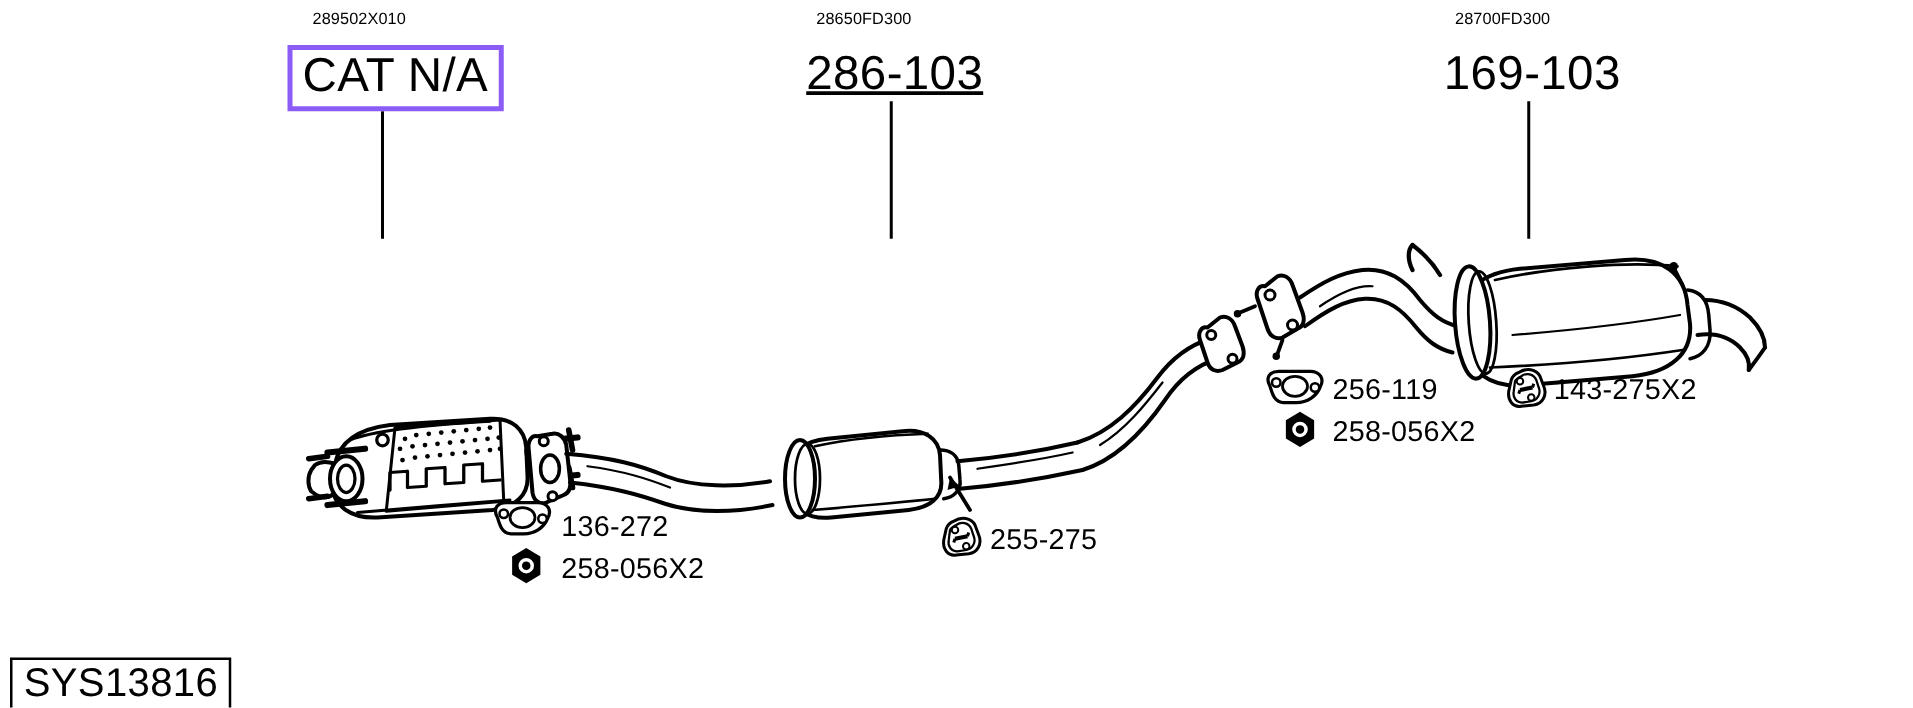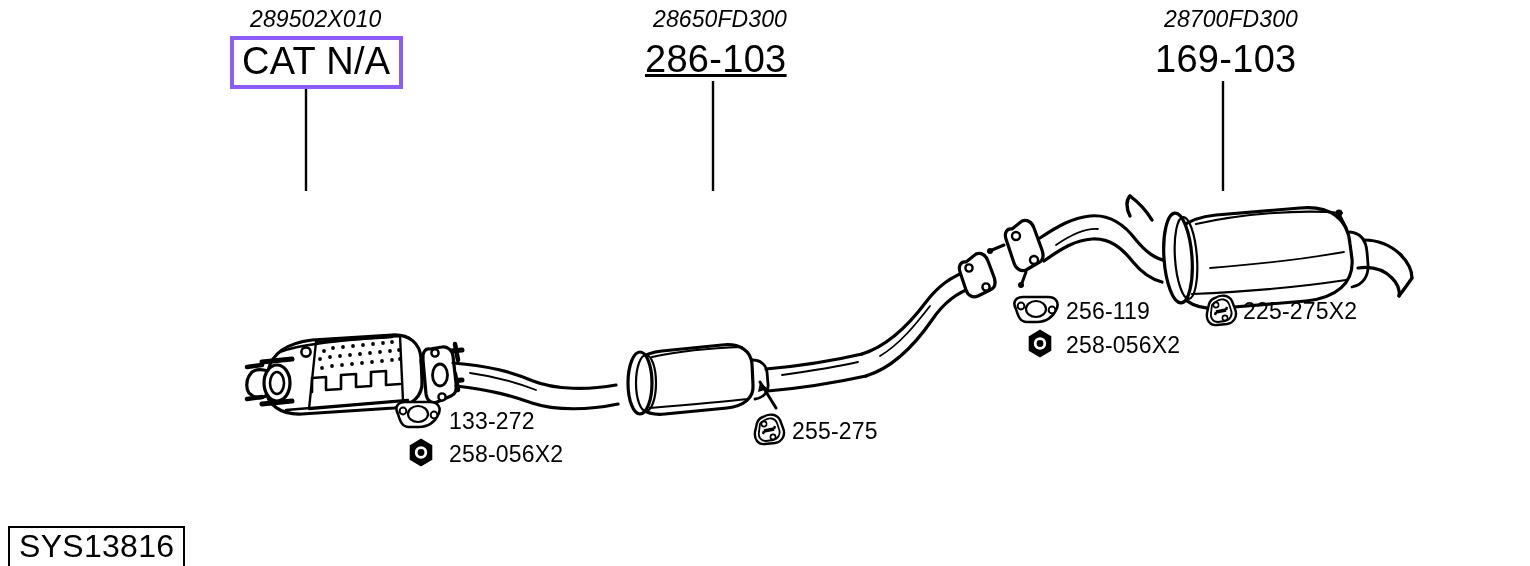--- a/index.html
+++ b/index.html
@@ -26,23 +26,22 @@
     width: 1530px;
     height: 566px;
   }
   .label {
     position: absolute;
     white-space: nowrap;
     line-height: 1;
     color: #000;
   }
   .part-code-small {
-    font-size: 23px;
+    font-size: 13px;
     letter-spacing: 0.1px;
-    font-style: italic;
   }
   .part-code-big {
     font-size: 38px;
     letter-spacing: 0.3px;
   }
   .boxed {
     border: 4px solid #8b5cf6;
     padding: 2px 8px 5px 8px;
     background: #fff;
   }
@@ -304,22 +303,22 @@
 
   <div class="label part-code-small" style="left:250px; top:8px;">289502X010</div>
   <div class="label part-code-big boxed" style="left:230px; top:36px;">CAT N/A</div>
 
   <div class="label part-code-small" style="left:653px; top:8px;text-align:center;">28650FD300</div>
   <div class="label part-code-big" style="left:645px; top:40px;text-decoration:underline;">286-103</div>
 
   <div class="label part-code-small" style="left:1164px; top:8px;">28700FD300</div>
   <div class="label part-code-big" style="left:1155px; top:40px;">169-103</div>
 
-  <div class="label hw-label" style="left:449px; top:410px;">133-272</div>
+  <div class="label hw-label" style="left:449px; top:410px;">136-272</div>
   <div class="label hw-label" style="left:449px; top:443px;">258-056X2</div>
   <div class="label hw-label" style="left:792px; top:420px;">255-275</div>
   <div class="label hw-label" style="left:1066px; top:300px;">256-119</div>
   <div class="label hw-label" style="left:1066px; top:334px;">258-056X2</div>
-  <div class="label hw-label" style="left:1243px; top:300px;">225-275X2</div>
+  <div class="label hw-label" style="left:1243px; top:300px;">143-275X2</div>
 
   <div class="label sys-box" style="left:8px; top:526px;">SYS13816</div>
 
 </div>
 
 </body></html>

